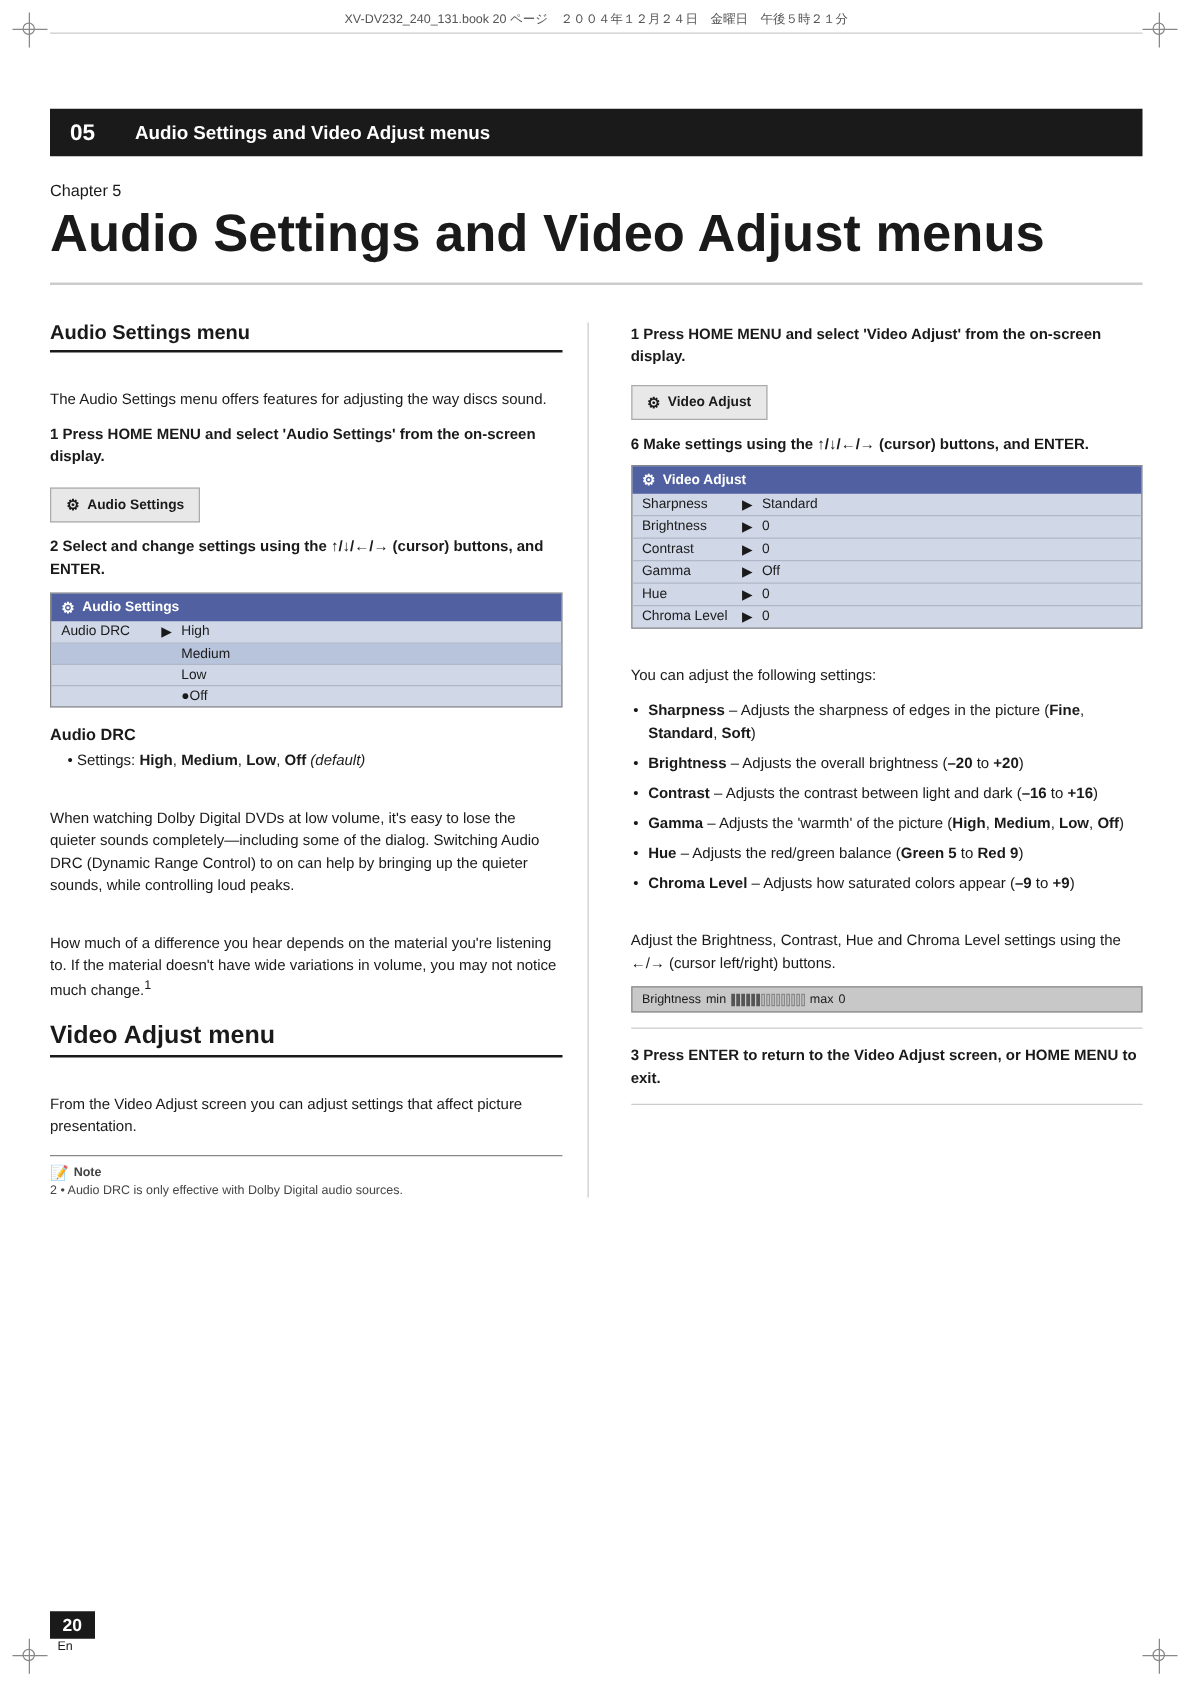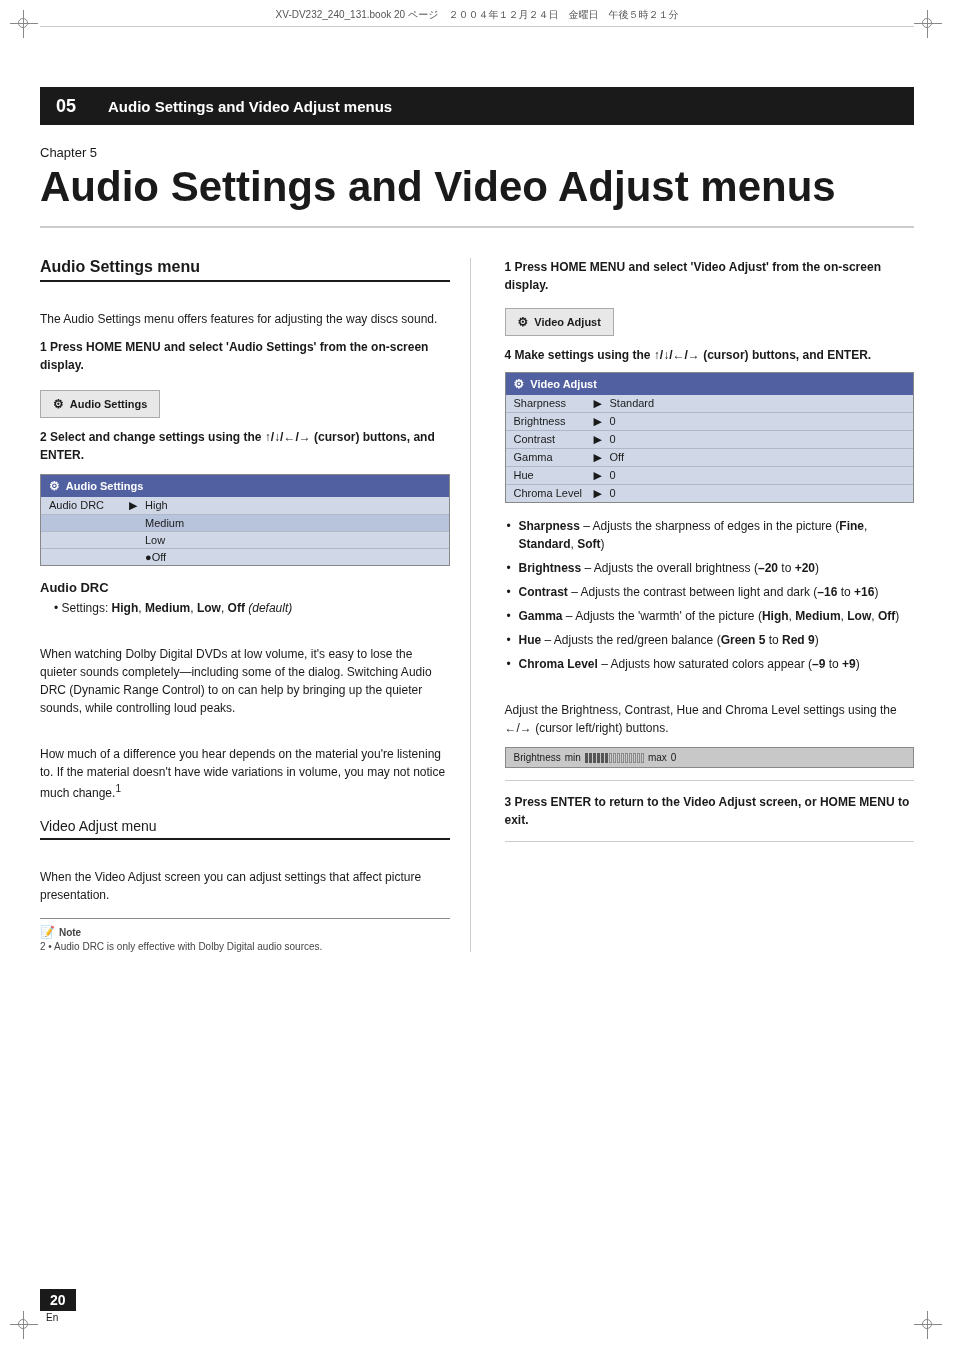--- a/index.html
+++ b/index.html
@@ -172,22 +172,22 @@
 
     .bullet-item {
       font-size: 12px;
       margin-left: 14px;
       margin-bottom: 4px;
       line-height: 1.5;
     }
 
     
     .video-section-title {
-      font-size: 14px;
-      font-weight: normal;
+      font-size: 20px;
+      font-weight: bold;
       border-bottom: 2px solid #1a1a1a;
       padding-bottom: 4px;
       margin: 16px 0 8px 0;
     }
 
     
     .note-box {
       border-top: 1px solid #888;
       margin-top: 14px;
       padding-top: 6px;
@@ -369,21 +369,21 @@
       <p class="bullet-item">
         • Settings: <strong>High</strong>, <strong>Medium</strong>, <strong>Low</strong>, <strong>Off</strong> <em>(default)</em>
       </p>
       <p class="section-text">When watching Dolby Digital DVDs at low volume, it's easy to lose the quieter sounds completely—including some of the dialog. Switching Audio DRC (Dynamic Range Control) to on can help by bringing up the quieter sounds, while controlling loud peaks.</p>
       <p class="section-text">
         How much of a difference you hear depends on the material you're listening to. If the material doesn't have wide variations in volume, you may not notice much change.<sup>1</sup>
       </p>
 
       
       <div class="video-section-title">Video Adjust menu</div>
-      <p class="section-text">When the Video Adjust screen you can adjust settings that affect picture presentation.</p>
+      <p class="section-text">From the Video Adjust screen you can adjust settings that affect picture presentation.</p>
 
       
       <div class="note-box">
         <div style="display:flex;align-items:center;gap:4px;margin-bottom:2px;">
           <span style="font-size:12px;">📝</span>
           <span class="note-title">Note</span>
         </div>
         <span>2 • Audio DRC is only effective with Dolby Digital audio sources.</span>
       </div>
 
@@ -392,21 +392,21 @@
     <div class="col-right">
 
       <p class="step-right">1   Press HOME MENU and select 'Video Adjust' from the on-screen display.</p>
 
       
       <div class="menu-box">
         <span style="font-size:12px;">⚙</span>
         <span>Video Adjust</span>
       </div>
 
-      <p class="step-right">4   Make settings using the ↑/↓/←/→ (cursor) buttons, and ENTER.</p>
+      <p class="step-right">6   Make settings using the ↑/↓/←/→ (cursor) buttons, and ENTER.</p>
 
       
       <div class="settings-table-container">
         <div class="settings-table-header">
           <span class="icon-sm">⚙</span>
           <span>Video Adjust</span>
         </div>
         <div class="settings-table-row">
           <span class="settings-col-label">Sharpness</span>
           <span class="settings-col-arrow">▶</span>
@@ -432,20 +432,21 @@
           <span class="settings-col-arrow">▶</span>
           <span class="settings-col-value">0</span>
         </div>
         <div class="settings-table-row">
           <span class="settings-col-label">Chroma Level</span>
           <span class="settings-col-arrow">▶</span>
           <span class="settings-col-value">0</span>
         </div>
       </div>
 
+      <p class="section-text">You can adjust the following settings:</p>
 
       
       <ul class="bullet-list">
         <li>
           <strong>Sharpness</strong> – Adjusts the sharpness of edges in the picture (<strong>Fine</strong>, <strong>Standard</strong>, <strong>Soft</strong>)
         </li>
         <li>
           <strong>Brightness</strong> – Adjusts the overall brightness (<strong>–20</strong> to <strong>+20</strong>)
         </li>
         <li>

